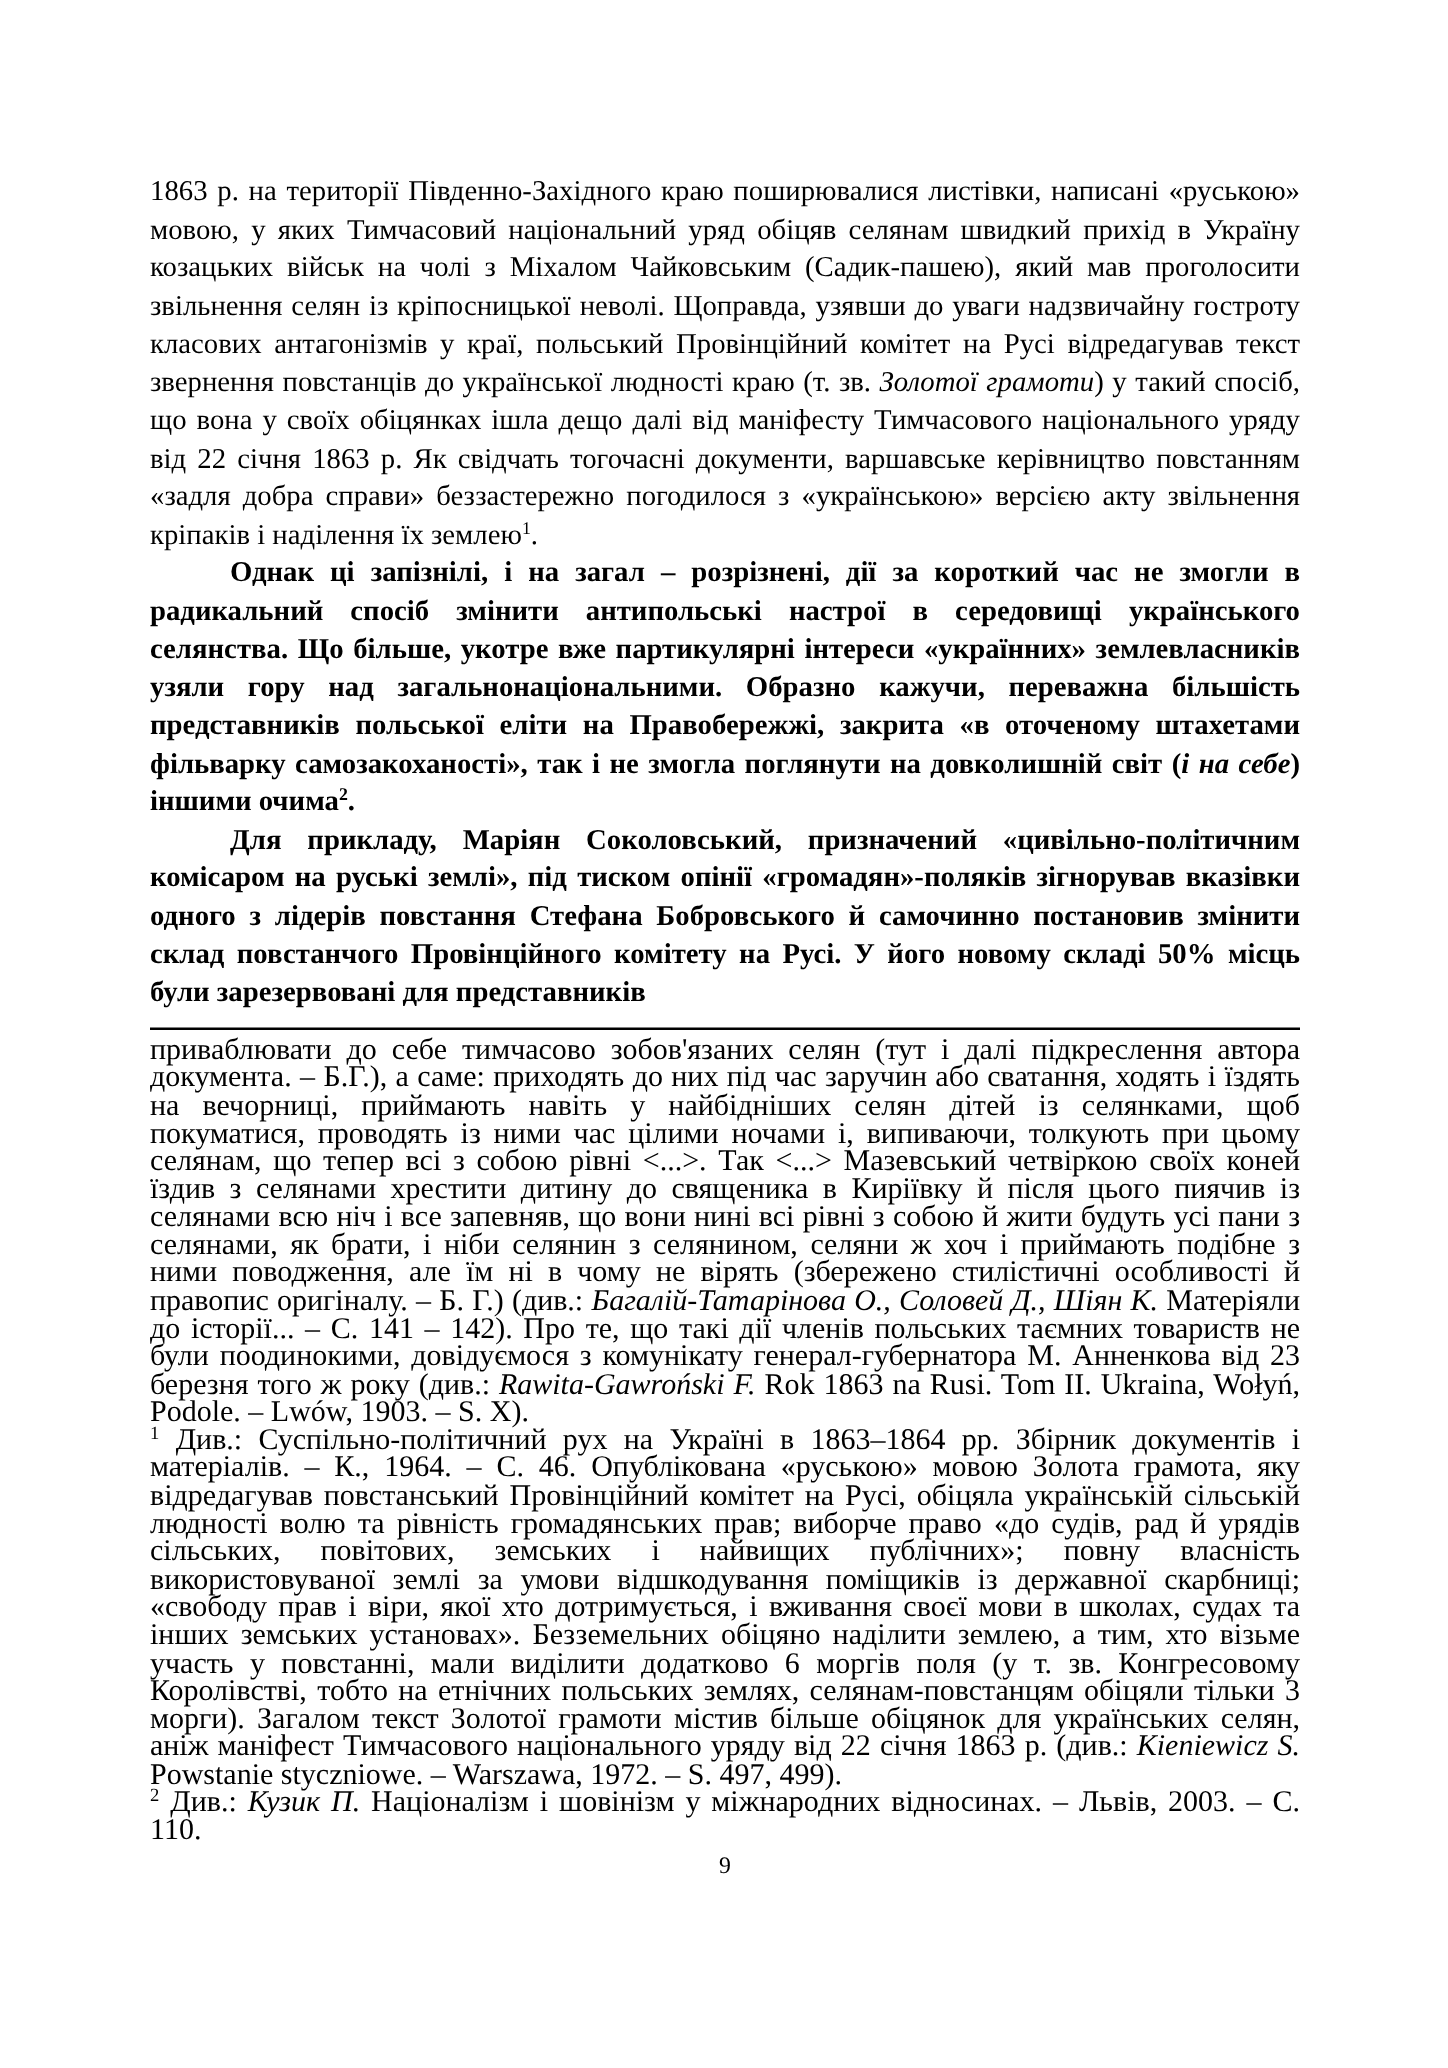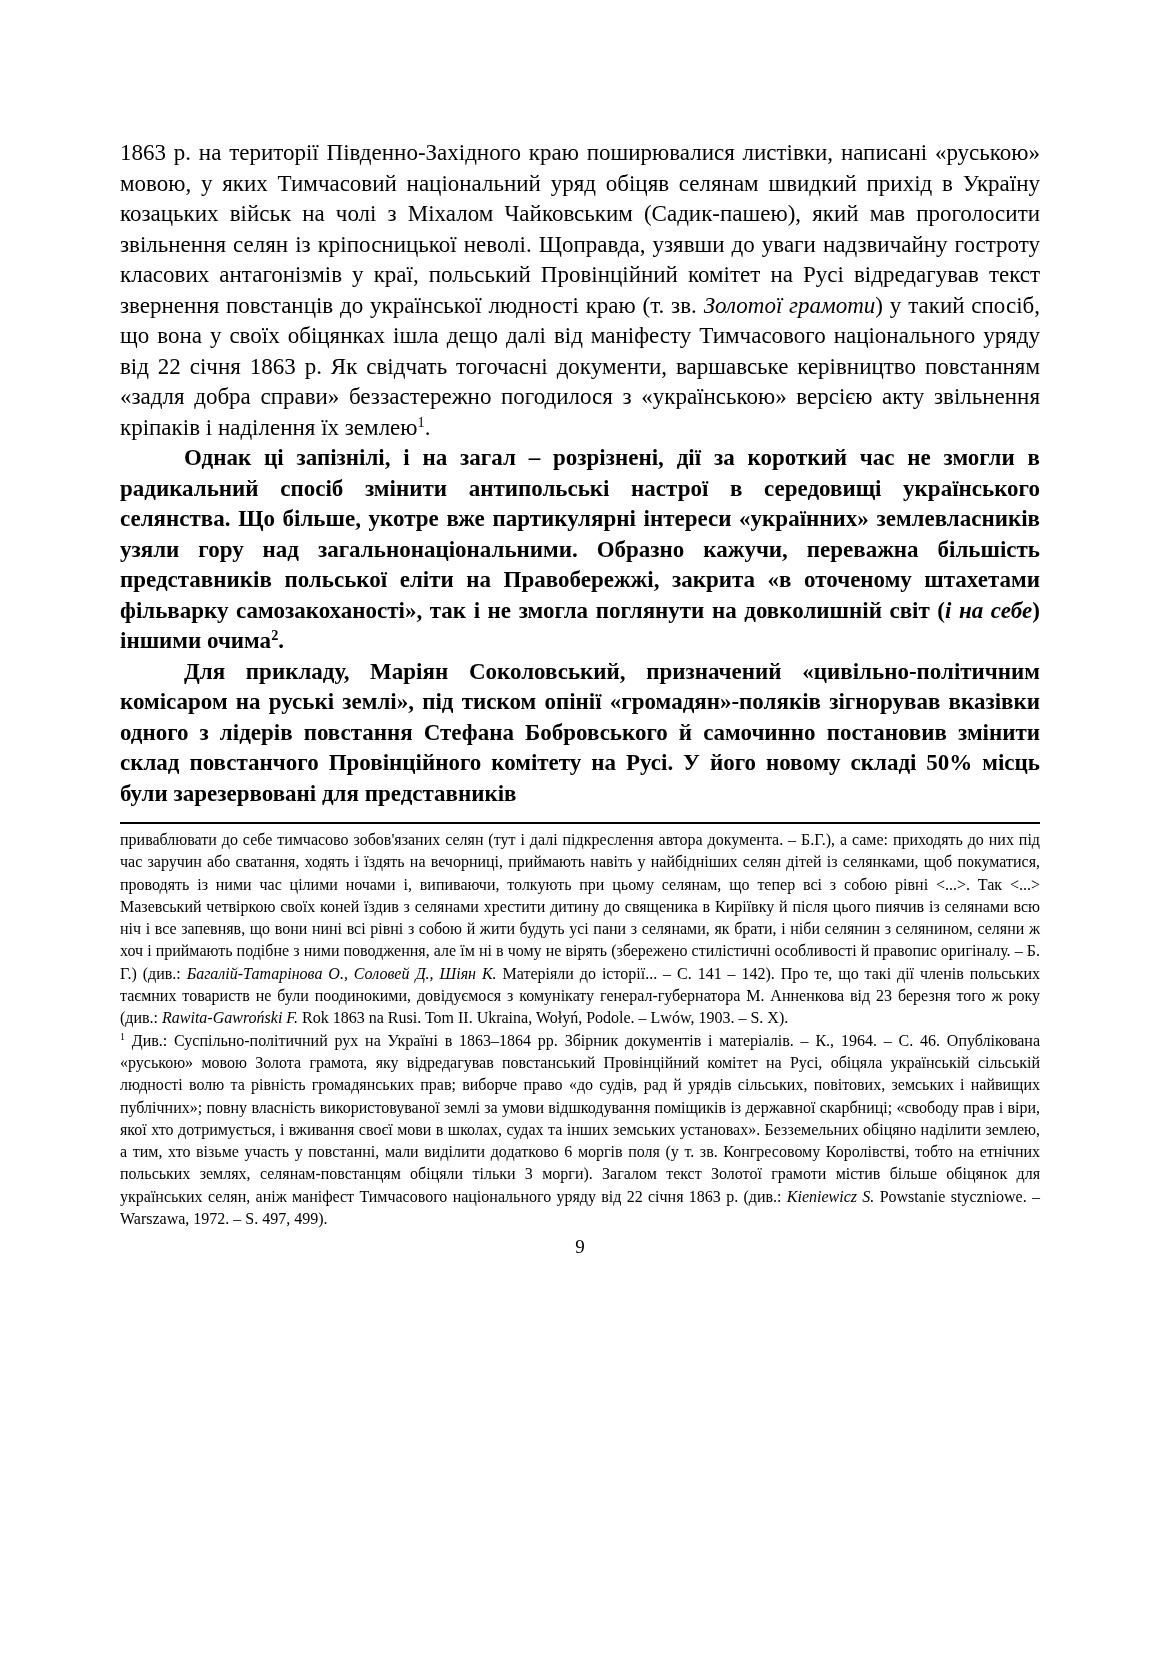--- a/index.html
+++ b/index.html
@@ -41,21 +41,21 @@
     position: relative;
     top: -0.55em;
   }
   .footnote-sep {
     border: none;
     border-top: 2px solid #000000;
     margin: 13px 0 5px 0;
     height: 0;
   }
   .footnotes {
-    font-size: 16px;
+    font-size: 24px;
     line-height: 22.3px;
     text-align: justify;
   }
   .footnotes p {
     margin: 0;
   }
   .page-number {
     text-align: center;
     font-size: 19px;
     line-height: 22px;
@@ -78,18 +78,19 @@
   </div>
 
   <hr class="footnote-sep">
 
   <div class="footnotes">
 
     <p><span>приваблювати до себе тимчасово зобов'язаних селян (тут і далі підкреслення автора документа. – Б.Г.), а саме: приходять до них під час заручин або сватання, ходять і їздять на вечорниці, приймають навіть у найбідніших селян дітей із селянками, щоб покуматися, проводять із ними час цілими ночами і, випиваючи, толкують при цьому селянам, що тепер всі з собою рівні &lt;...&gt;. Так &lt;...&gt; Мазевський четвіркою своїх коней їздив з селянами хрестити дитину до священика в Киріївку й після цього пиячив із селянами всю ніч і все запевняв, що вони нині всі рівні з собою й жити будуть усі пани з селянами, як брати, і ніби селянин з селянином, селяни ж хоч і приймають подібне з ними поводження, але їм ні в чому не вірять (збережено стилістичні особливості й правопис оригіналу. – Б. Г.) (див.: </span><em>Багалій-Татарінова О., Соловей Д., Шіян К.</em><span> Матеріяли до історії... – С. 141 – 142). Про те, що такі дії членів польських таємних товариств не були поодинокими, довідуємося з комунікату генерал-губернатора М. Анненкова від 23 березня того ж року (див.: </span><em>Rawita-Gawroński F.</em><span> Rok 1863 na Rusi. Tom II. Ukraina, Wołyń, Podole. – Lwów, 1903. – S. X).</span></p>
 
     <p><sup class="fnref">1</sup><span> Див.: Суспільно-політичний рух на Україні в 1863–1864 рр. Збірник документів і матеріалів. – К., 1964. – С. 46. Опублікована «руською» мовою Золота грамота, яку відредагував повстанський Провінційний комітет на Русі, обіцяла українській сільській людності волю та рівність громадянських прав; виборче право «до судів, рад й урядів сільських, повітових, земських і найвищих публічних»; повну власність використовуваної землі за умови відшкодування поміщиків із державної скарбниці; «свободу прав і віри, якої хто дотримується, і вживання своєї мови в школах, судах та інших земських установах». Безземельних обіцяно наділити землею, а тим, хто візьме участь у повстанні, мали виділити додатково 6 моргів поля (у т. зв. Конгресовому Королівстві, тобто на етнічних польських землях, селянам-повстанцям обіцяли тільки 3 морги). Загалом текст Золотої грамоти містив більше обіцянок для українських селян, аніж маніфест Тимчасового національного уряду від 22 січня 1863 р. (див.: </span><em>Kieniewicz S.</em><span> Powstanie styczniowe. – Warszawa, 1972. – S. 497, 499).</span></p>
 
+    <p><sup class="fnref">2</sup><span> Див.: </span><em>Кузик П.</em><span> Націоналізм і шовінізм у міжнародних відносинах. – Львів, 2003. – С. 110.</span></p>
 
   </div>
 
   <div class="page-number">9</div>
 
 </div>
 
 </body></html>

